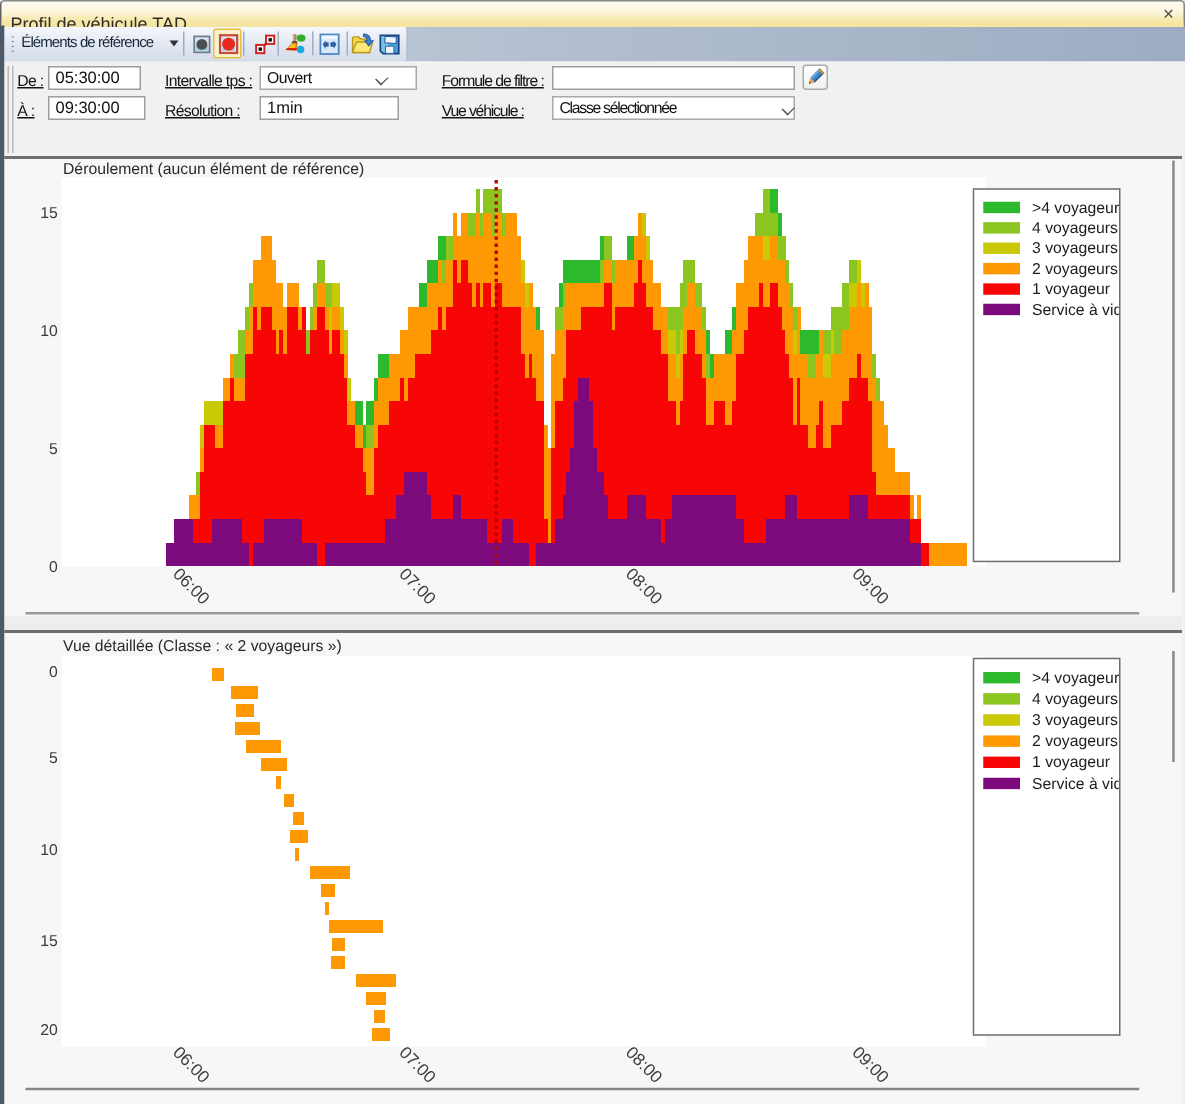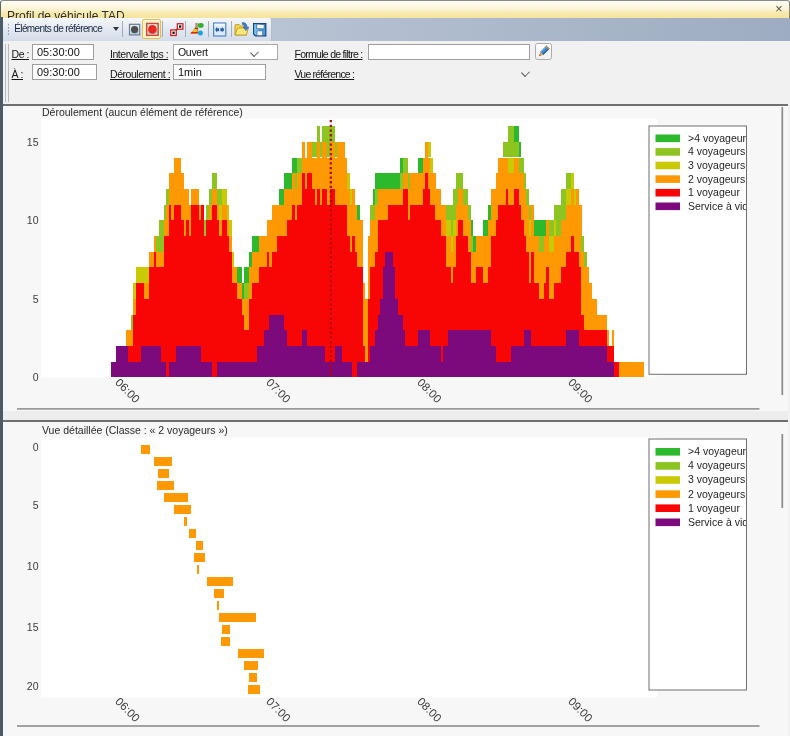--- a/index.html
+++ b/index.html
@@ -138,37 +138,38 @@
 </div>
 <div class="abs" id="formarea">
   <div class="abs" id="fgrip"></div>
   <div class="abs flabel" style="left:9px;top:7px;">De :</div>
   <div class="abs finput" style="left:29.5px;top:3px;width:61.5px;height:16px;">05:30:00</div>
   <div class="abs flabel" style="left:9px;top:27px;">À :</div>
   <div class="abs finput" style="left:29.5px;top:23px;width:65px;height:16px;">09:30:00</div>
   <div class="abs flabel" style="left:107.5px;top:7px;">Intervalle tps :</div>
   <div class="abs fcombo" style="left:170.5px;top:3px;width:105px;height:16px;">Ouvert</div>
   <div class="abs chev" style="left:248px;top:8.5px;"></div>
-  <div class="abs flabel" style="left:107.5px;top:27px;">Déroulement :</div>
+  <div class="abs flabel" style="left:107.5px;top:27px;">Résolution :</div>
   <div class="abs finput" style="left:170.5px;top:23px;width:93px;height:16px;">1min</div>
   <div class="abs flabel" style="left:292px;top:7px;letter-spacing:-0.72px;">Formule de filtre :</div>
   <div class="abs finput" style="left:365.5px;top:3px;width:162px;height:16px;"></div>
   <div class="abs" id="pencilbtn">
     <svg width="15" height="15" viewBox="0 0 15 15">
       <g transform="rotate(45 7.5 7.5)">
         <rect x="5.4" y="1.2" width="4.4" height="9" fill="#3f87cc"></rect>
         <rect x="5.4" y="1.2" width="1.3" height="9" fill="#6fa8dd"></rect>
         <rect x="8.6" y="1.2" width="1.2" height="9" fill="#2a62a0"></rect>
         <rect x="5.4" y="1.2" width="4.4" height="1.6" fill="#c88b3c"></rect>
         <path d="M5.4 10.2 L9.8 10.2 L7.6 13.6 Z" fill="#e0a44e"></path>
         <path d="M6.7 12.2 L8.5 12.2 L7.6 13.6 Z" fill="#5a4a32"></path>
       </g>
     </svg>
   </div>
-  <div class="abs flabel" style="left:292px;top:27px;letter-spacing:-0.78px;">Vue référence :</div>
+  <div class="abs flabel" style="left:292px;top:27px;letter-spacing:-0.78px;">Vue véhicule :</div>
+  <div class="abs fcombo" style="left:365.5px;top:23px;width:161.5px;height:16px;letter-spacing:-0.85px;">Classe sélectionnée</div>
   <div class="abs chev" style="left:519px;top:28.5px;"></div>
 </div>
 <div class="abs" id="formline"></div>
 <div class="abs" id="panel1"></div>
 <div class="abs" id="gap1"></div>
 <div class="abs" id="panelline"></div>
 <div class="abs" id="panel2"></div>
 <svg width="790" height="736" viewBox="0 0 790 736" style="position:absolute;left:0;top:0;">
 <style>
 .tt{font:10.5px "Liberation Sans",sans-serif;fill:#2a2a2a;}

